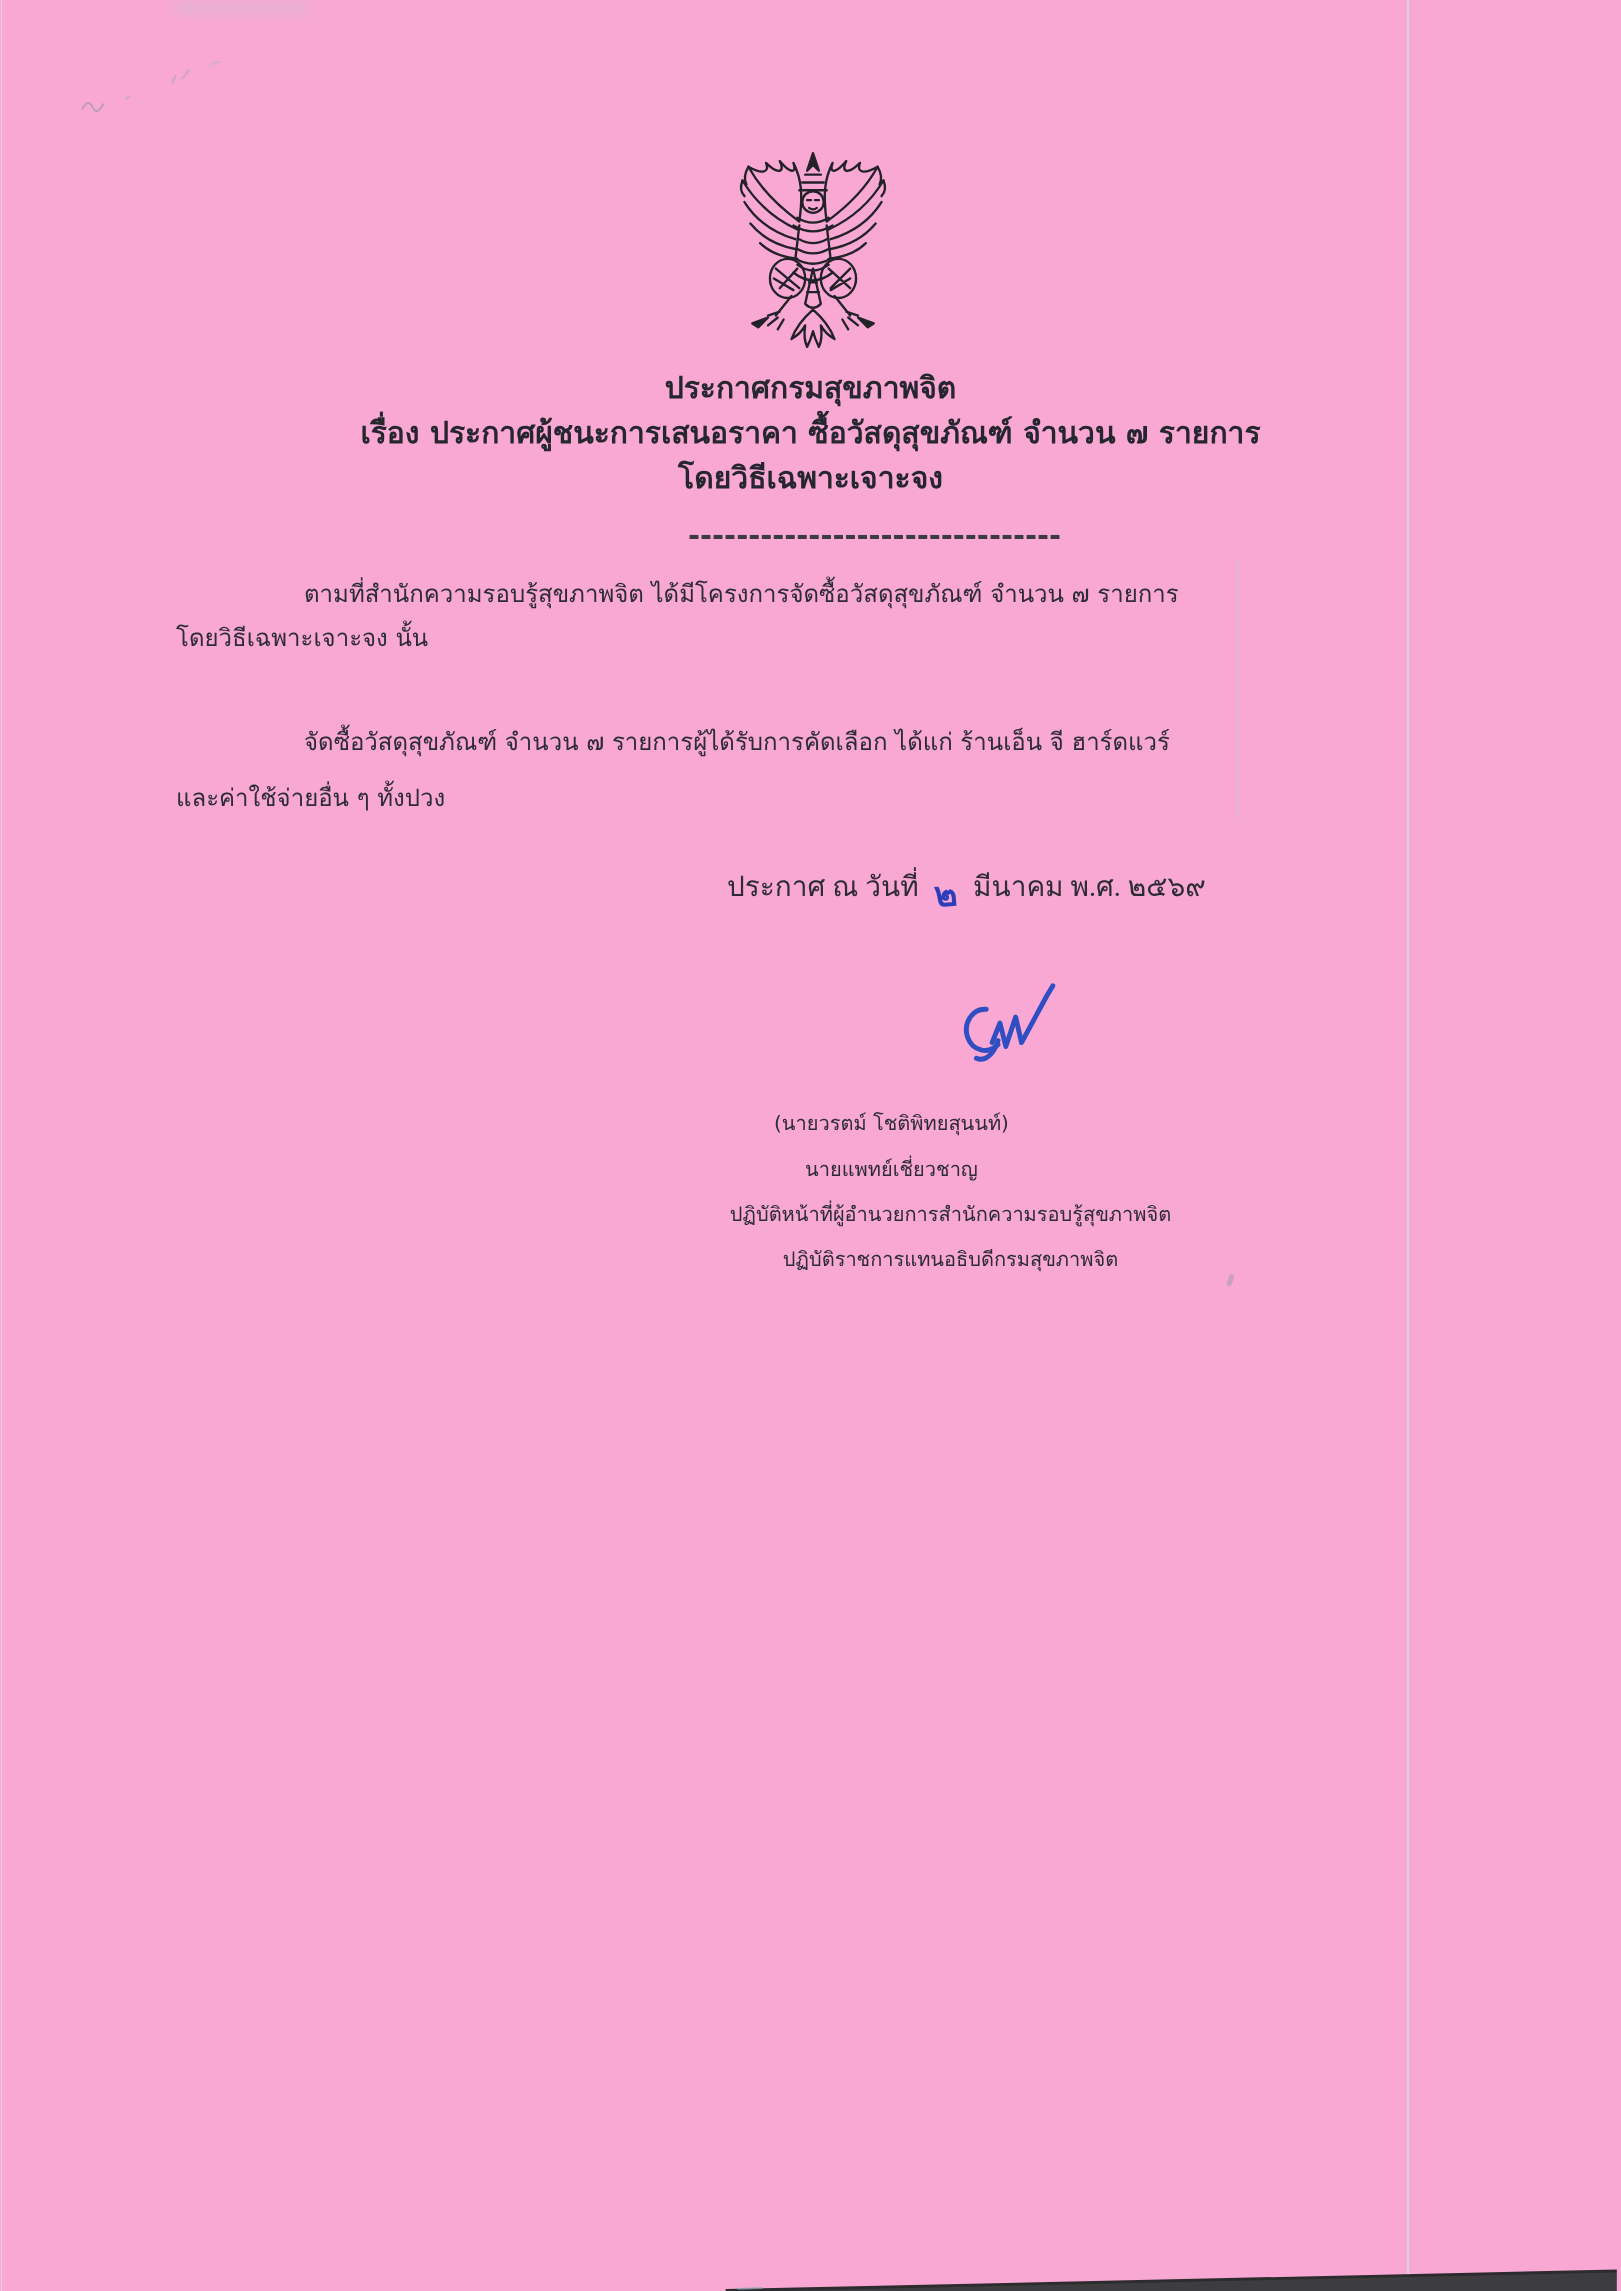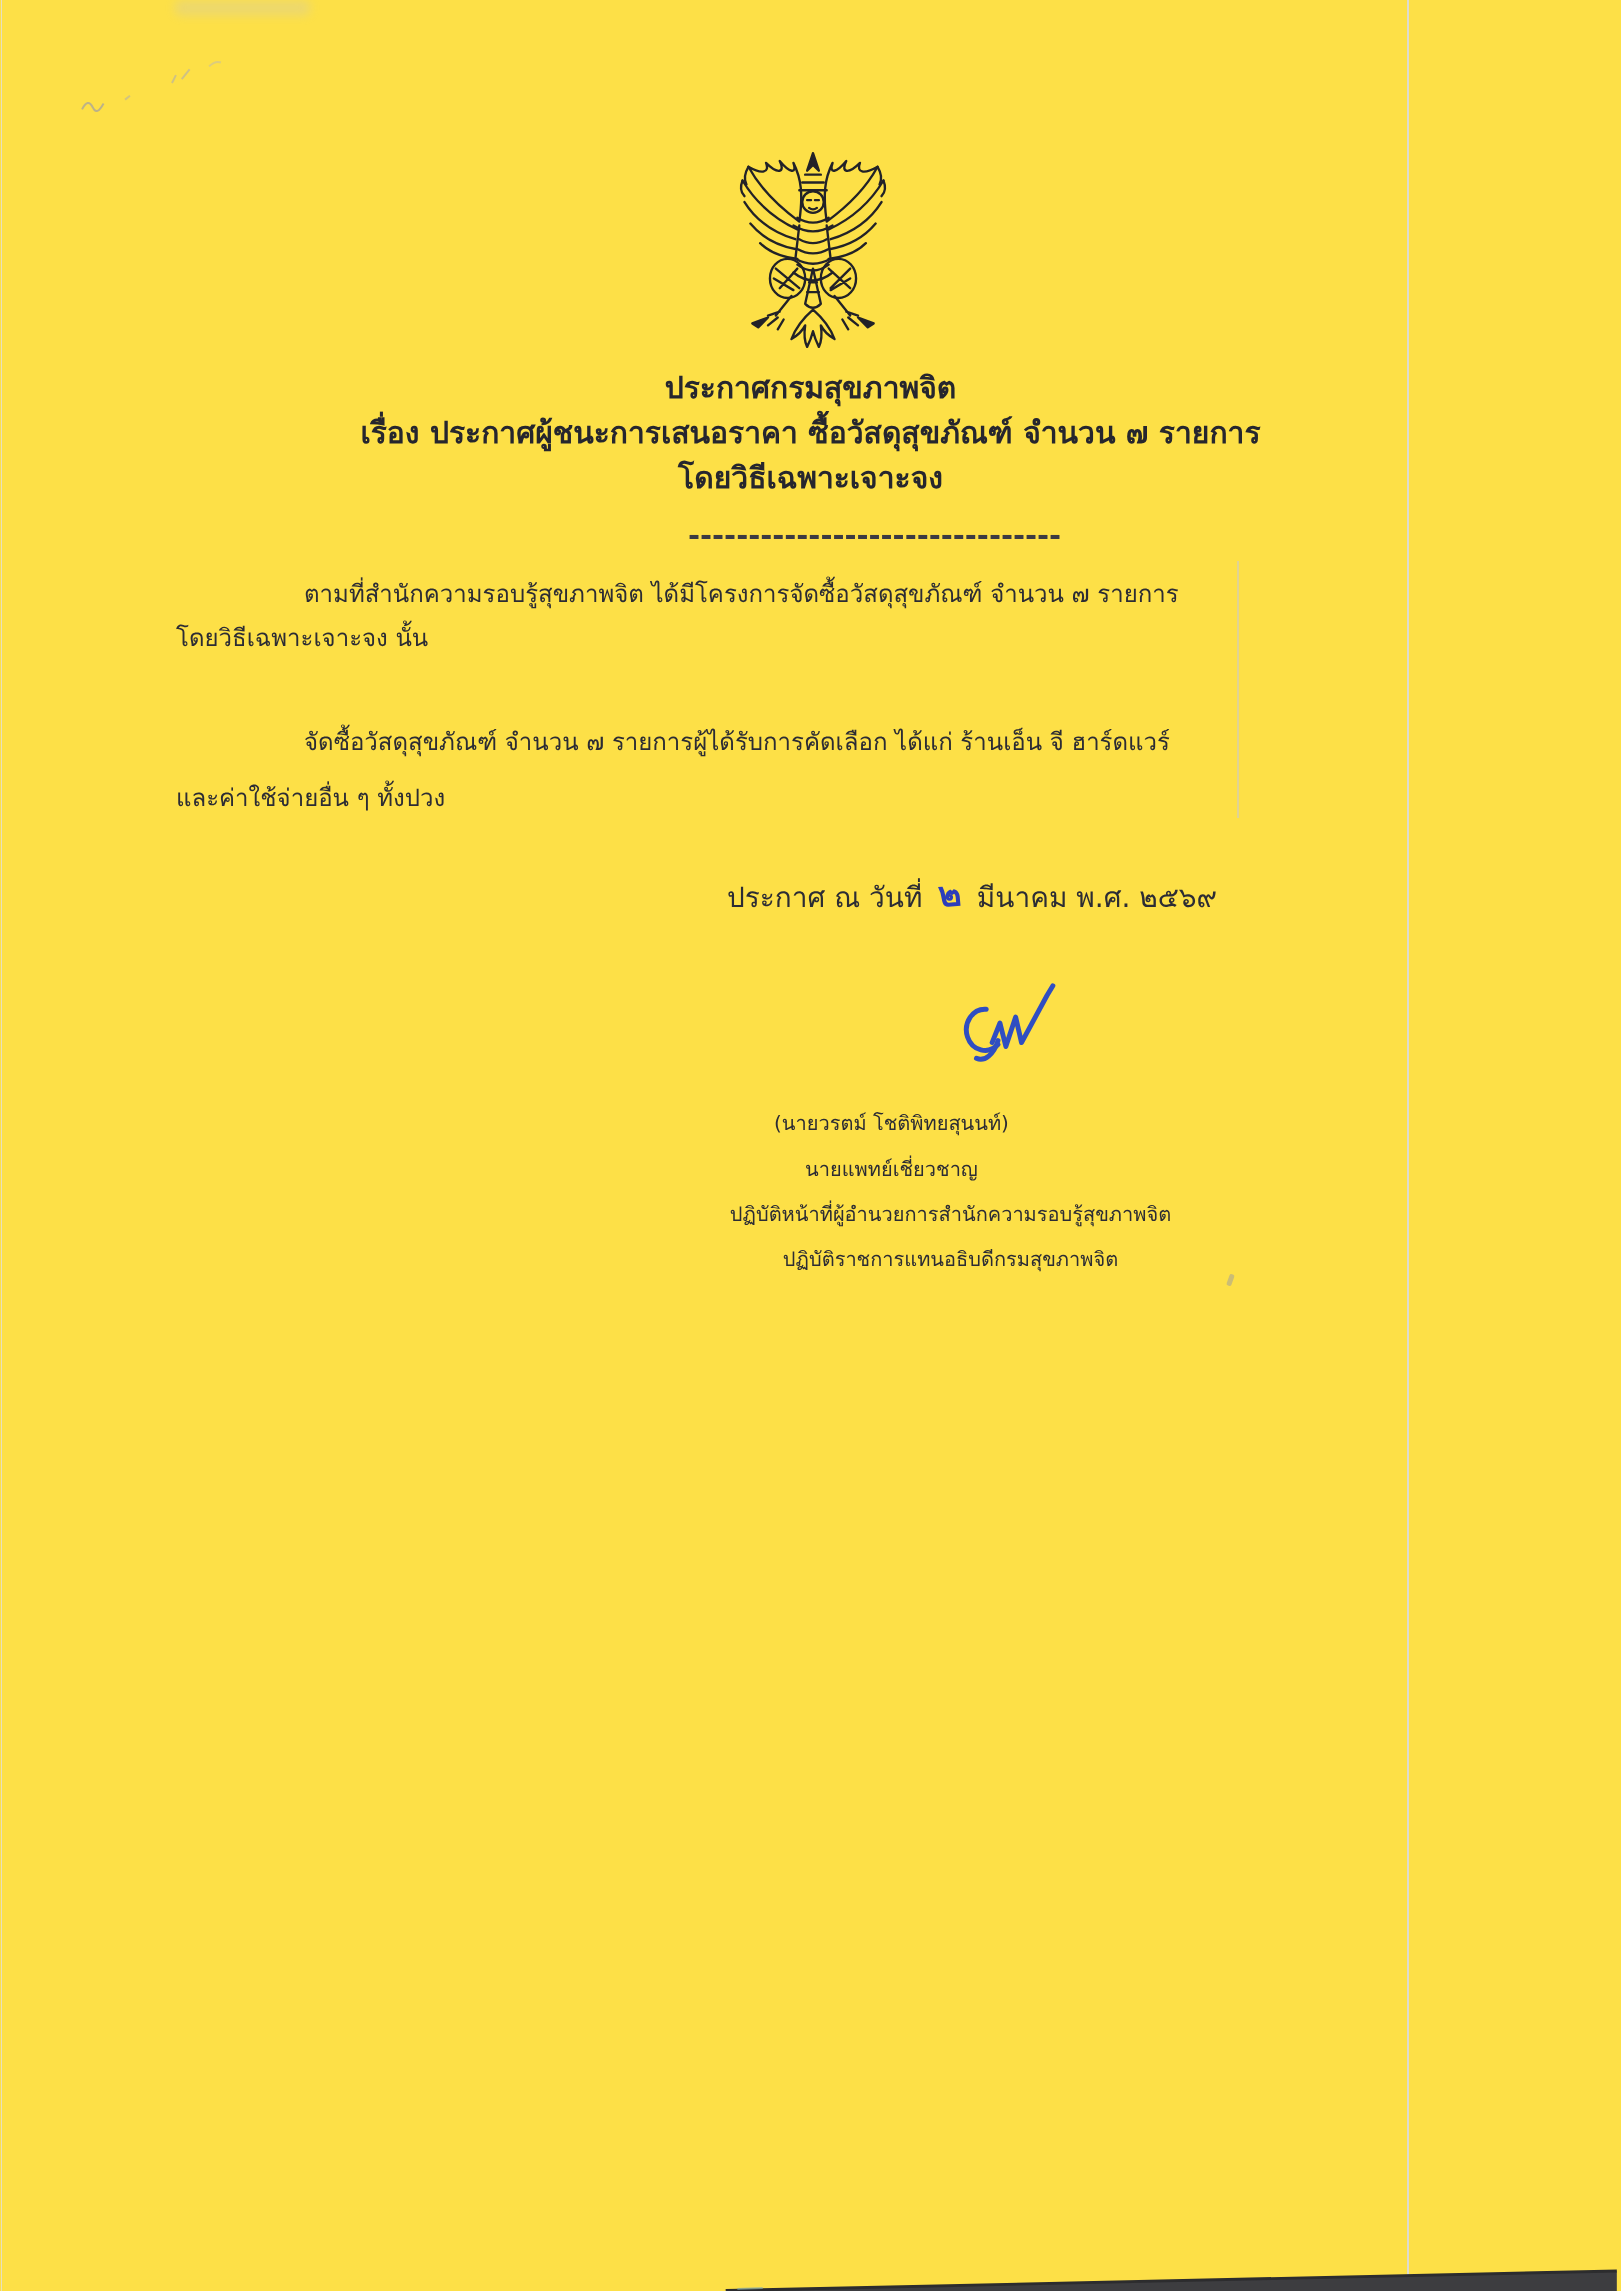--- a/index.html
+++ b/index.html
@@ -1,39 +1,39 @@
 <!DOCTYPE html>
 <html><head>
 <meta charset="utf-8">
 <style>
   html,body{margin:0;padding:0;background:#e8e8e8;}
   .page{
     position:relative;
     width:1621px;height:2292px;
-    background:#fde047;
+    background:#f9a8d4;
     overflow:hidden;
     font-family:"DejaVu Sans","Liberation Sans",sans-serif;
     color:#2c2c34;
   }
   .abs{position:absolute;white-space:nowrap;}
   .title-line{
     left:0;width:1621px;text-align:center;
     font-weight:bold;font-size:30px;line-height:1.25;
     color:#26262e;
   }
   .divider{
     left:688px;top:518px;width:372px;overflow:hidden;
     font-size:29px;font-weight:bold;letter-spacing:0px;color:#3b3b42;
   }
   .body-line{
     font-size:24px;line-height:1.2;color:#2c2c34;
   }
   .date-line{
-    display:flex;align-items:flex-end;gap:15.7px;
-    font-size:28px;color:#2c2c34;
+    display:flex;align-items:flex-start;gap:15.7px;
+    font-size:28px;color:#2c2c34;font-family:Liberation Serif, serif;
   }
   .hand-day{
     color:#2c3dbb;font-size:35px;font-weight:bold;
     display:inline-block;transform:rotate(-5deg) translateY(2px);
   }
   .sig-line{
     left:529px;width:725px;text-align:center;
     font-size:20px;line-height:1.2;color:#2c2c34;
   }
   

